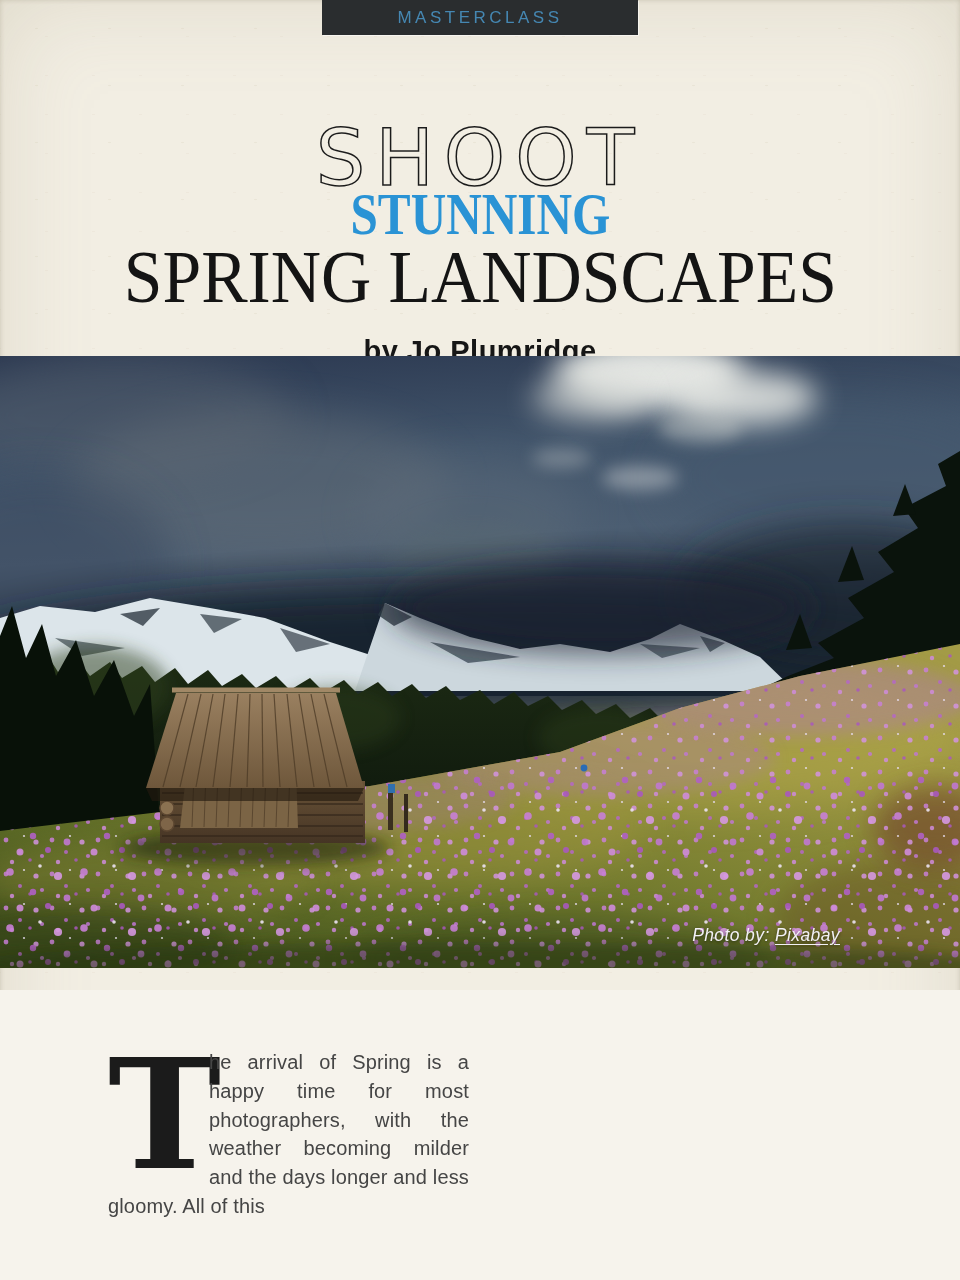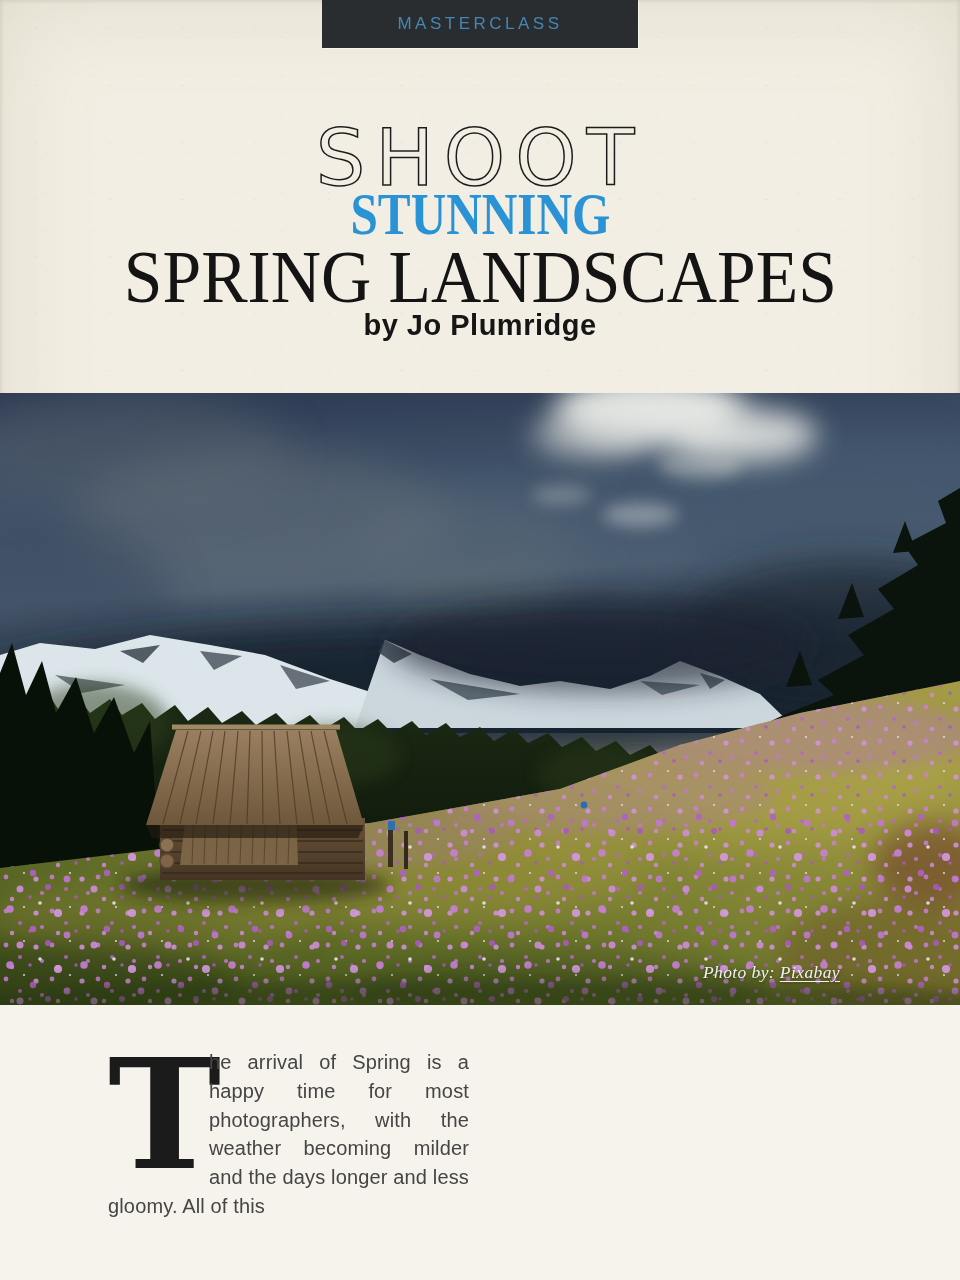--- a/index.html
+++ b/index.html
@@ -12,35 +12,35 @@
       radial-gradient(rgba(210,200,175,.14) 1px, transparent 1.2px);
     background-size:73px 57px, 47px 39px;
     background-position:0 0, 23px 17px;
     box-shadow: inset 0 0 90px rgba(160,150,120,.22), inset 0 0 5px rgba(130,120,95,.3);
     overflow:hidden;
     font-family:"Liberation Sans", sans-serif;
   }
   .lower-paper { position:absolute; left:0; top:990px; width:960px; height:290px; background:#f6f3ec; }
 
   .badge {
-    position:absolute; top:0; left:322px; width:316px; height:48px;
+    position:absolute; top:0; left:322px; width:316px; height:35px;
     background:#2a2d2f; display:flex; align-items:center; justify-content:center;
     box-shadow: 1px 1px 0 rgba(255,255,255,.55);
   }
   .badge-label { color:#4587b2; font-size:17px; letter-spacing:3.5px; font-weight:400; }
 
   .shoot-wrap { position:absolute; top:114px; left:0; width:784px; height:90px; }
   .title-line { position:absolute; left:0; width:960px; text-align:center; white-space:nowrap; }
   .stunning { top:174px; font-family:"Liberation Serif", serif; font-weight:700; font-size:60px; line-height:80px; color:#2a93d5; }
   .stunning .squeeze { display:inline-block; transform:scaleX(.82); transform-origin:center; }
   .spring { top:244px; font-family:"Liberation Serif", serif; font-weight:400; font-size:74px; line-height:66px; color:#141414; }
   .spring .squeeze { display:inline-block; transform:scaleX(.94); transform-origin:center; }
-  .byline { top:308px; font-size:29px; line-height:34px; font-weight:700; color:#161616; letter-spacing:.5px; }
-
-  .photo { position:absolute; top:393px; left:0; width:884px; height:612px;font-family:Liberation Serif, serif; }
+  .byline { top:334px; font-size:29px; line-height:34px; font-weight:700; color:#161616; letter-spacing:.5px; }
+
+  .photo { position:absolute; top:356px; left:0; width:884px; height:612px; }
   .photo svg { display:block; width:960px; height:612px; }
   .credit {
     position:absolute; right:44px; bottom:22px; color:#f2f0f4;
     font-style:italic; font-size:17.5px; letter-spacing:.4px;
     text-shadow:0 1px 3px rgba(0,0,0,.5);
   }
   .credit .link { text-decoration:underline; text-underline-offset:3px; cursor:pointer; }
 
   .article { position:absolute; top:1048px; left:108px; width:744px; display:flex; gap:22px; }
   .col { width:361px; font-size:20px; line-height:28.8px; text-align:justify; color:#454545; letter-spacing:.15px; }

